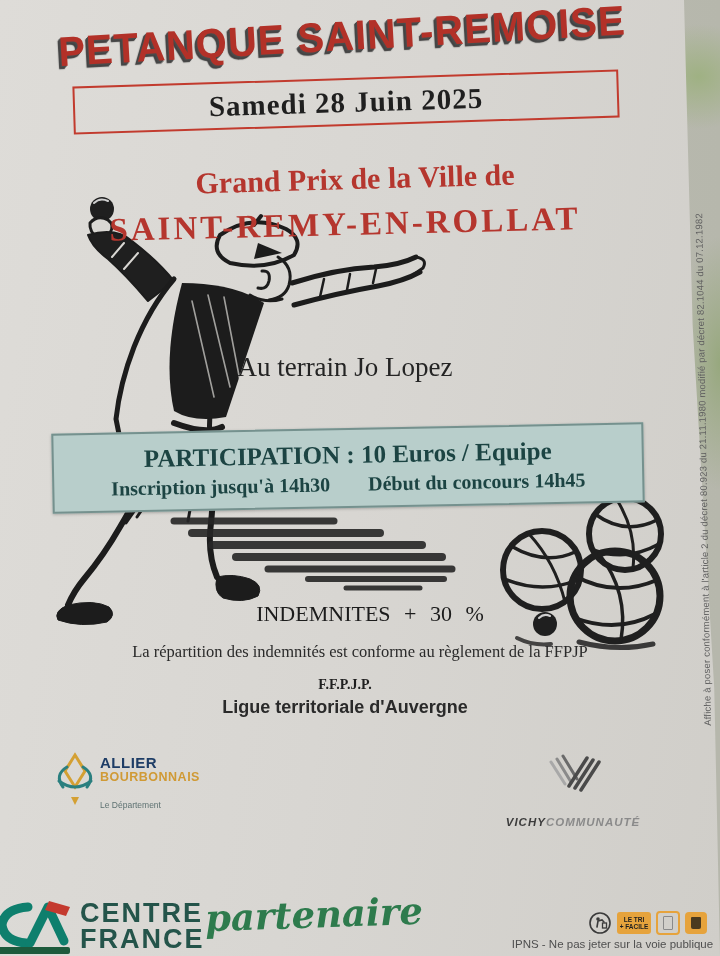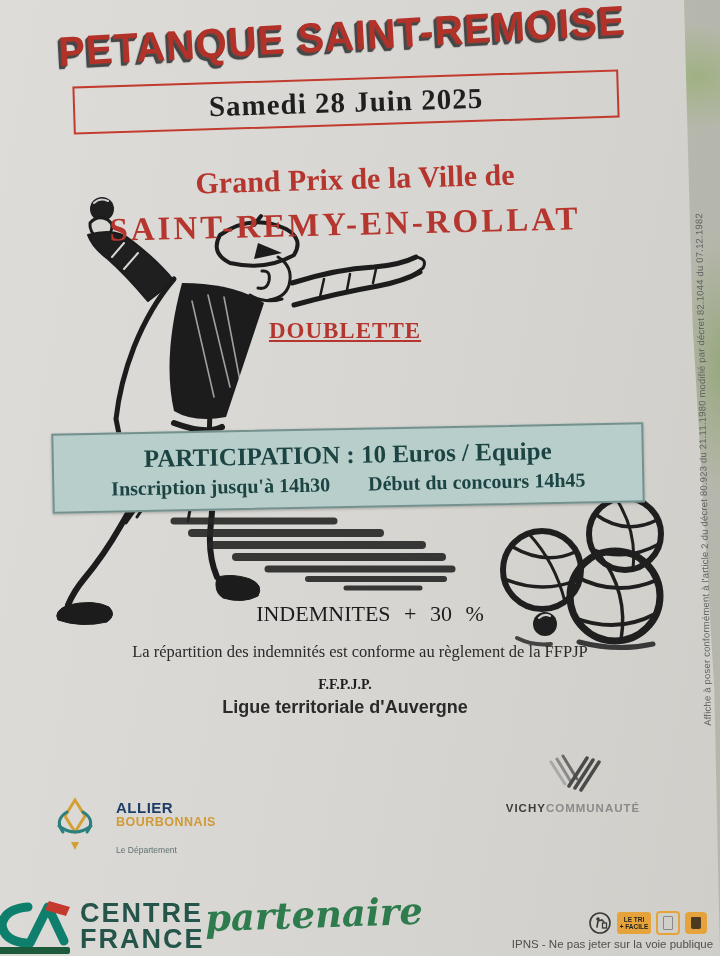--- a/index.html
+++ b/index.html
@@ -57,29 +57,29 @@
   #part-box .l2{display:flex;justify-content:center;gap:38px;
     font-weight:bold;font-size:20px;color:#1c4443;}
   
   #indem{left:40px;top:601px;width:660px;font-weight:normal;font-size:22px;
     color:#1c1c1c;word-spacing:8px;z-index:3;}
   #indem-note{left:20px;top:642px;width:680px;font-size:16.5px;color:#2a2a2a;z-index:3;}
   #ffpjp{left:0;top:677px;width:690px;font-weight:bold;font-size:14px;color:#1f1f1f;z-index:3;}
   #ligue{left:0;top:697px;width:690px;font-weight:bold;font-size:18px;color:#2a2a2a;
     font-family:"Liberation Sans",sans-serif;z-index:3;}
   
-  #allier{left:56px;top:796px;display:flex;gap:22px;align-items:flex-start;z-index:3;}
+  #allier{left:56px;top:751px;display:flex;gap:6px;align-items:flex-start;z-index:3;}
   #allier .txt{font-family:"Liberation Sans",sans-serif;line-height:1.05;padding-top:4px;}
   #allier .n{font-weight:800;font-size:15px;color:#1e3d66;letter-spacing:.5px;}
   #allier .r{font-weight:800;font-size:12.5px;color:#d09a35;letter-spacing:.5px;}
   #allier .d{font-size:8.5px;color:#5e7272;margin-top:17px;}
   
   #vichy{left:498px;top:752px;width:150px;text-align:center;z-index:3;
     font-family:"Liberation Sans",sans-serif;}
-  #vichy .line{margin-top:2px;font-size:11.5px;letter-spacing:1px;white-space:nowrap;}
+  #vichy .line{margin-top:16px;font-size:11.5px;letter-spacing:1px;white-space:nowrap;font-style:italic;}
   #vichy .v1{font-weight:800;color:#3c3c3c;}
   #vichy .v2{font-weight:700;color:#8a8a8a;}
   
   #legal{
     left:702px;top:726px;width:580px;
     transform:rotate(-91deg);transform-origin:0 0;
     font-family:"Liberation Sans",sans-serif;font-size:9.5px;color:#5f5f5f;
     letter-spacing:.2px;white-space:nowrap;z-index:3;
   }
   
@@ -165,21 +165,21 @@
         <path d="M168 348 H356" stroke-width="8"></path>
         <path d="M188 360 H398" stroke-width="8"></path>
         <path d="M212 372 H418" stroke-width="8"></path>
         <path d="M244 384 H428" stroke-width="7"></path>
         <path d="M284 394 H420" stroke-width="6"></path>
         <path d="M322 403 H396" stroke-width="5"></path>
       </g>
     </g>
   </svg>
 
-  <div class="abs ctr" id="format">DOUBLETTE</div>
+  <div class="abs ctr" id="venue">Au terrain Jo Lopez</div>
 
   <div class="abs" id="part-box">
     <div class="l1">PARTICIPATION : 10 Euros / Equipe</div>
     <div class="l2">
       <span>Inscription jusqu'à 14h30</span>
       <span>Début du concours 14h45</span>
     </div>
   </div>
 
   <svg class="abs" id="boules" width="210" height="160" viewBox="0 0 210 160">

